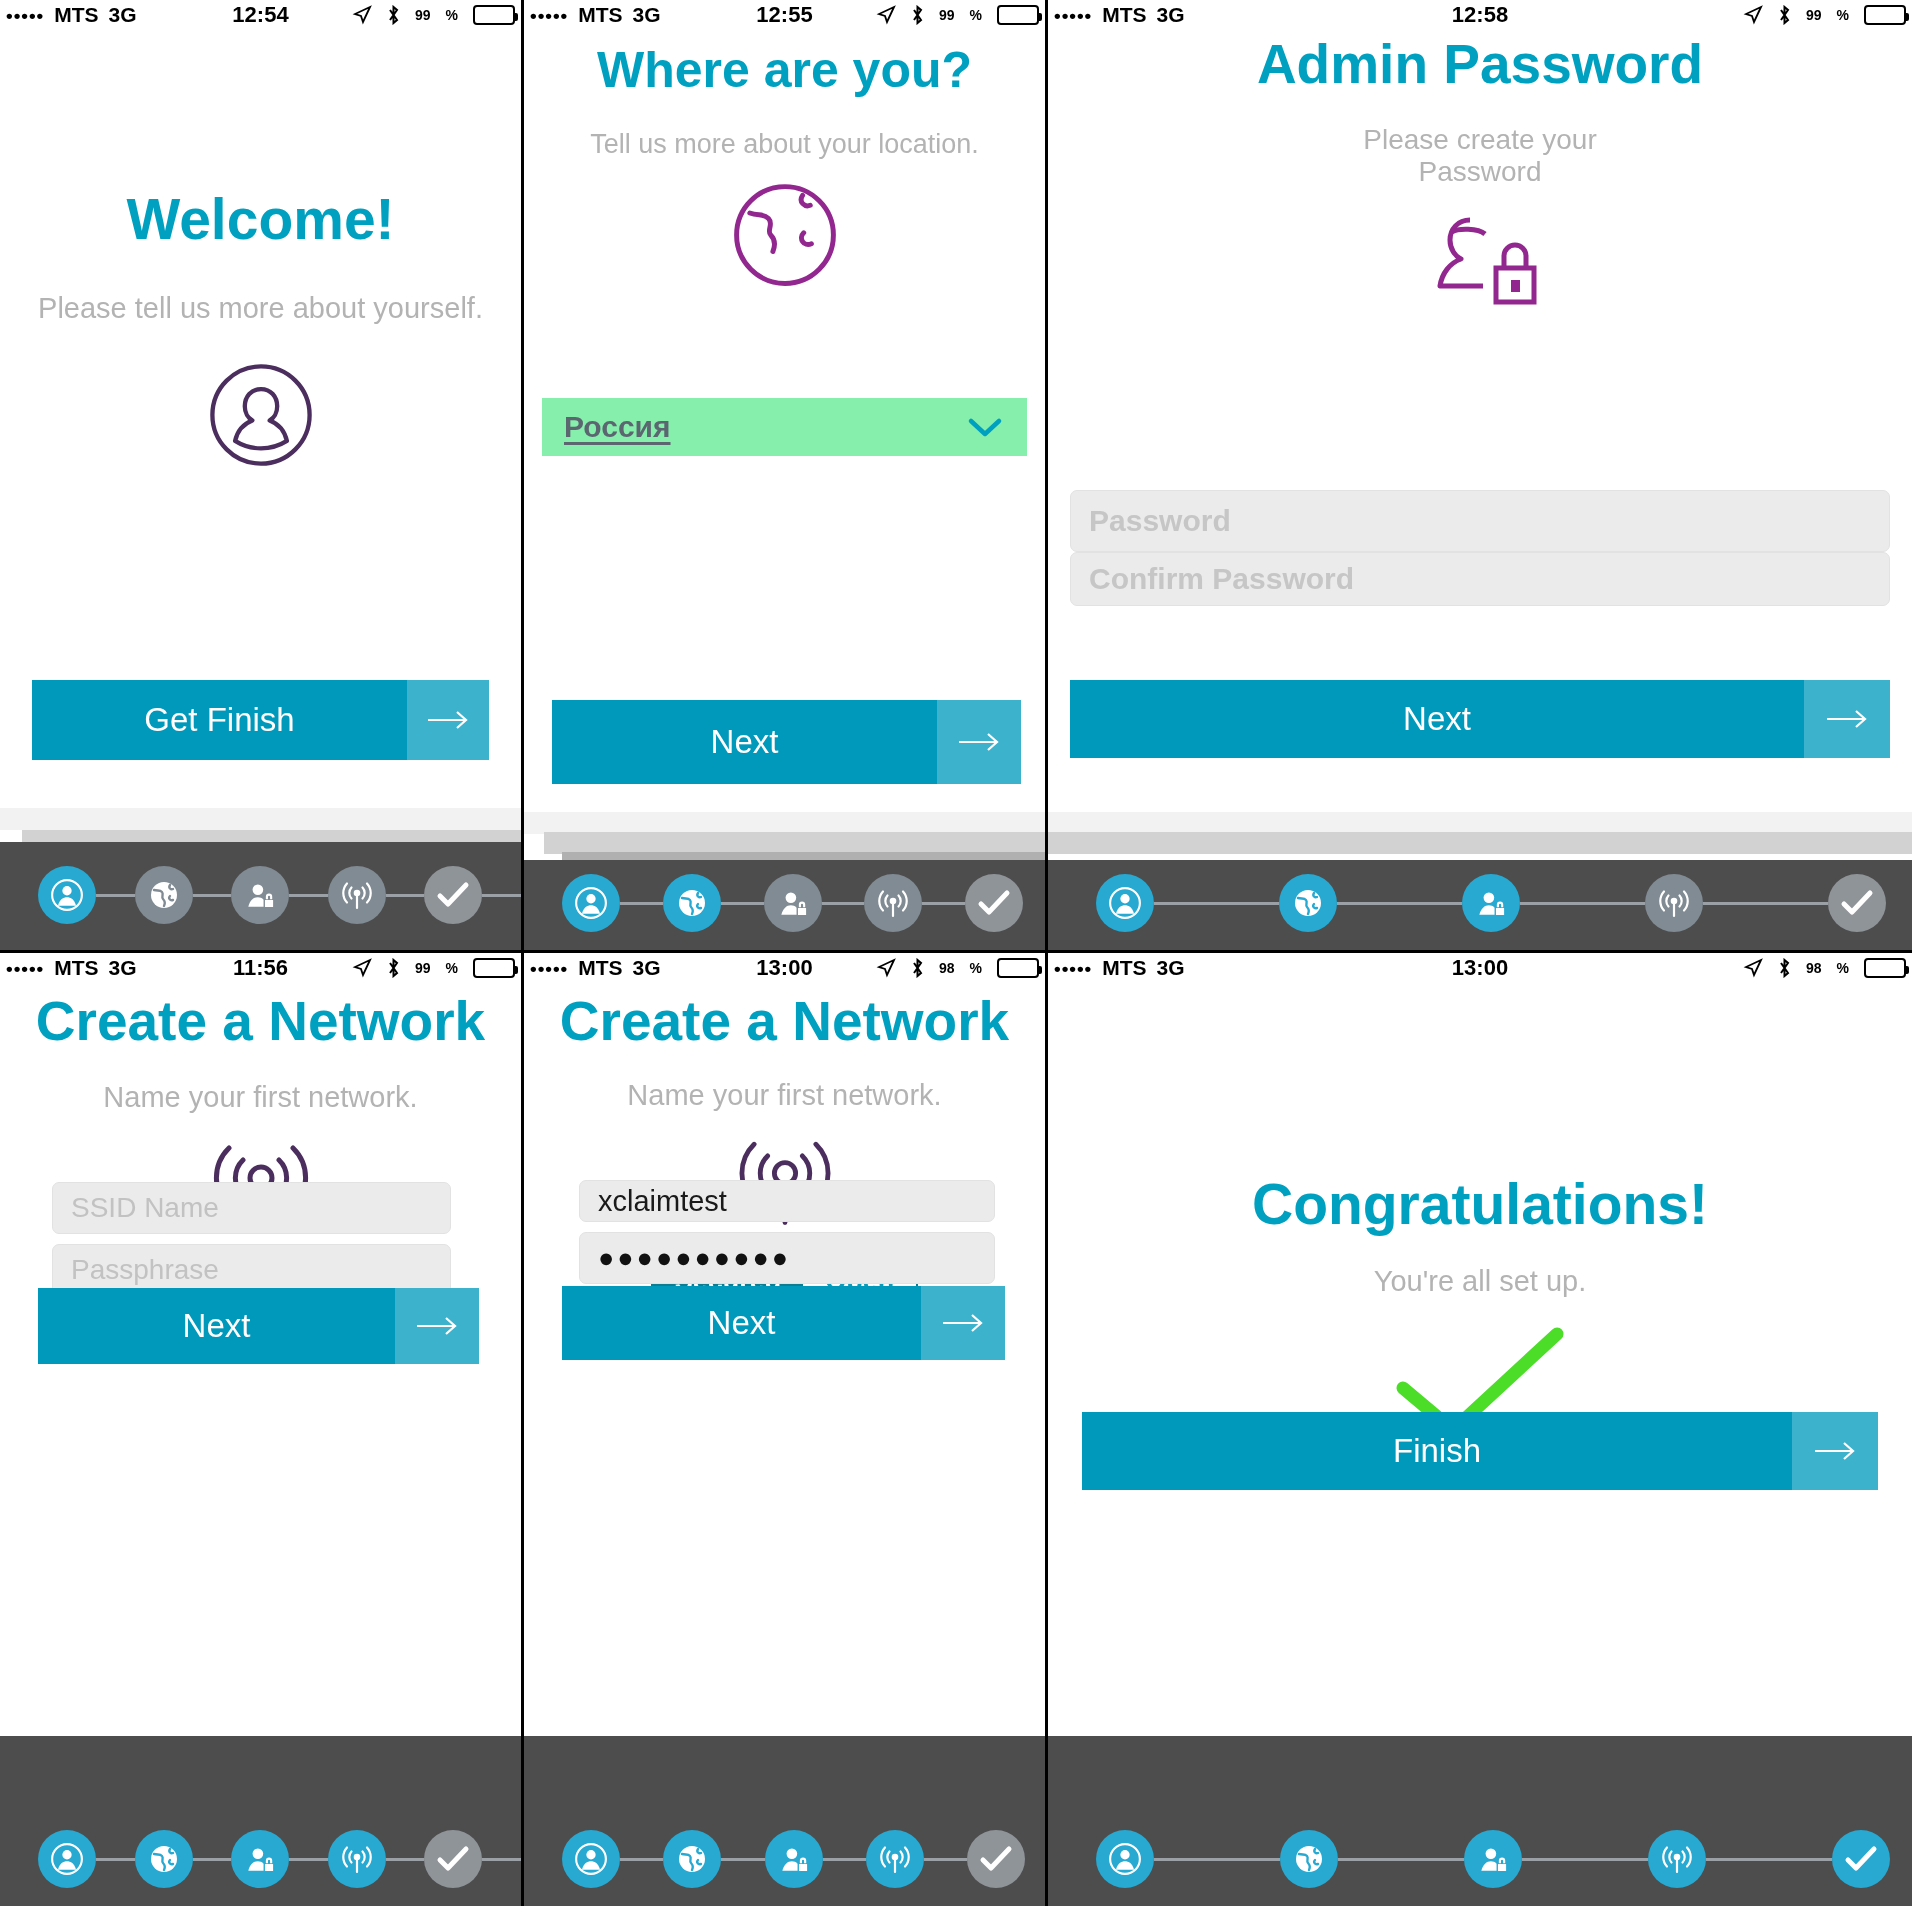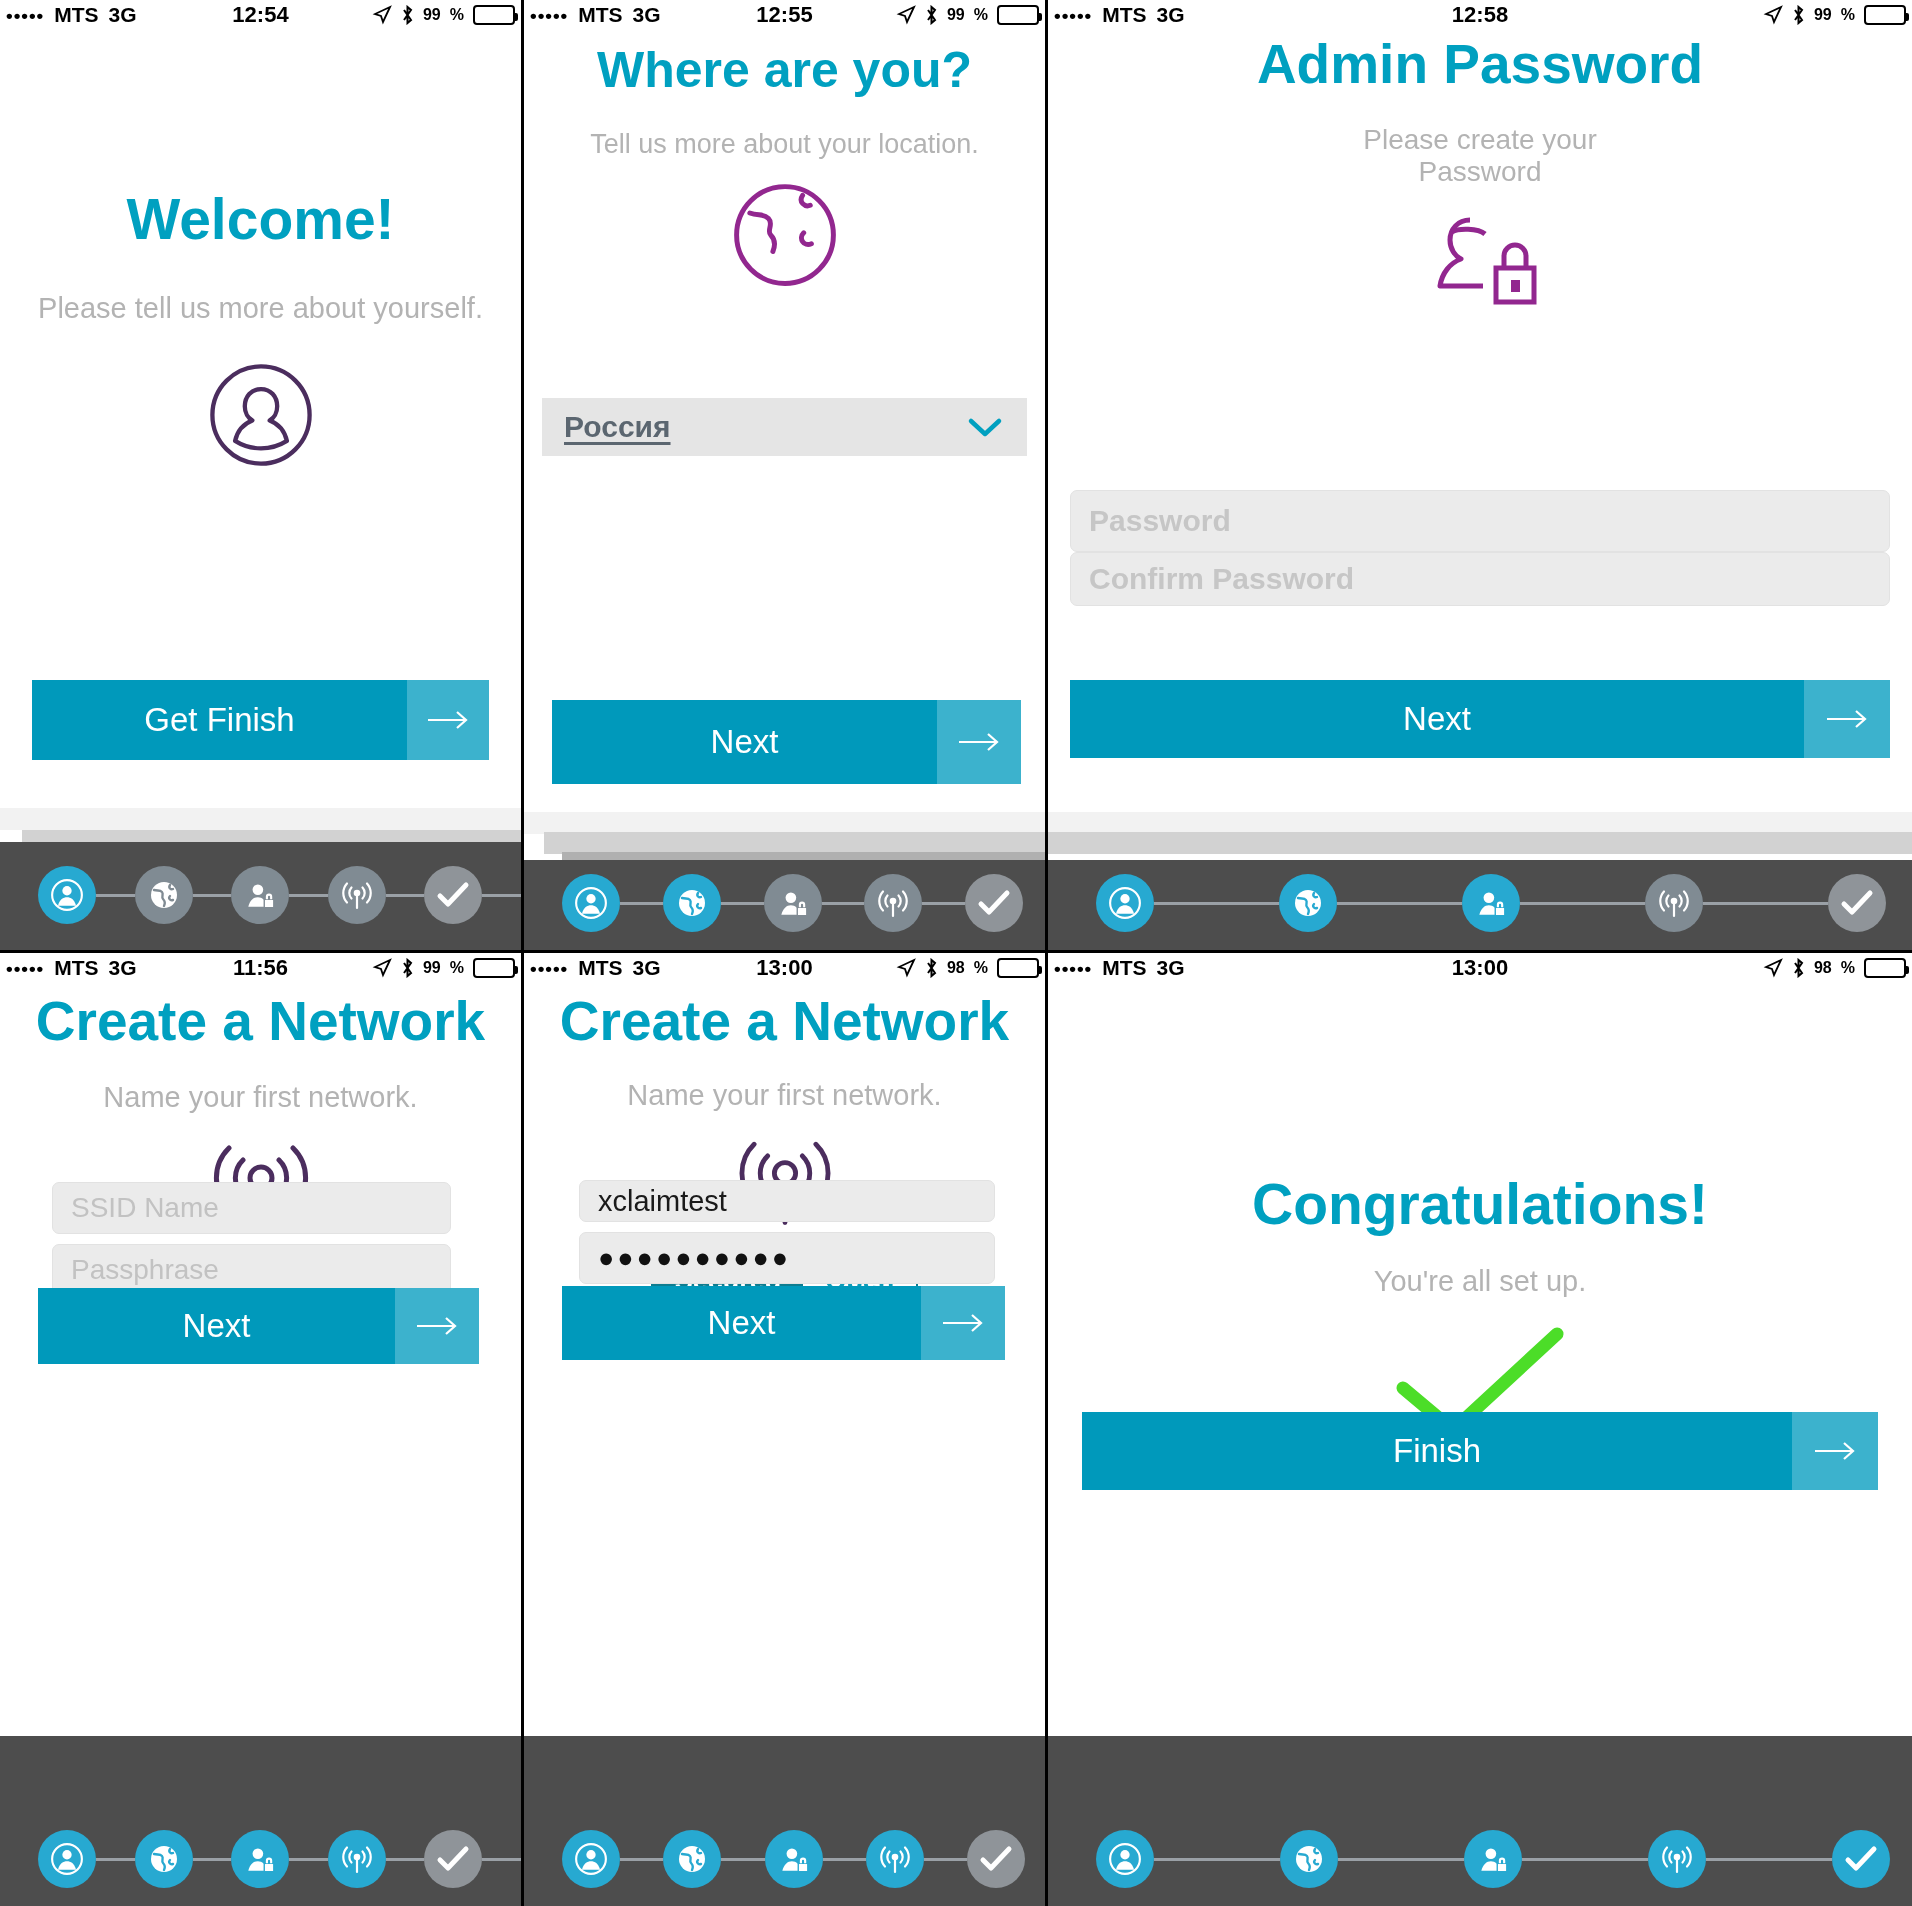--- a/index.html
+++ b/index.html
@@ -38,22 +38,22 @@
   .sb-left { display: flex; align-items: baseline; gap: 10px; }
   .sb-dots { font-size: 19px; letter-spacing: 1px; }
   .sb-carrier { font-size: 21px; }
   .sb-net { font-size: 21px; }
   .sb-time {
     position: absolute; left: 0; right: 0; top: 0; bottom: 0;
     display: flex; align-items: center; justify-content: center;
     font-size: 22px; font-weight: bold; pointer-events: none;
   }
   .sb-right {
-    margin-left: auto; display: flex; align-items: center; gap: 9px;
-    font-size: 16px;
+    margin-left: auto; display: flex; align-items: center; gap: 15px;
+    font-size: 14px;
   }
   .loc-arrow { display: inline-block; width: 20px; height: 20px; }
   .bt-icon { display: inline-block; width: 13px; height: 20px; }
   .battery {
     width: 42px; height: 20px; border: 2px solid #000; border-radius: 4px;
     position: relative; display: inline-block; padding: 2px;
   }
   .battery::after {
     content: ""; position: absolute; right: -5px; top: 6px;
     width: 3px; height: 8px; background: #000; border-radius: 0 2px 2px 0;
@@ -80,21 +80,21 @@
   .field {
     background: #ebebeb; border: 1px solid #e2e2e2;
     border-radius: 7px; display: flex; align-items: center;
     padding: 0 18px; color: #c6c6c6; font-weight: bold;
   }
   .field.filled { color: #1a1a1a; font-weight: normal; }
   .dots { letter-spacing: 3px; font-size: 27px; color: #111; line-height: 1; }
 
   
   .dropdown {
-    background: #e5e5e5; display: flex; align-items: center;
+    background: #86efac; display: flex; align-items: center;
     justify-content: space-between; padding: 0 22px;
   }
   .dd-val {
     color: #5b6670; font-weight: bold; text-decoration: underline;
     text-underline-offset: 5px;
   }
   .chev { width: 40px; height: 24px; }
 
   
   .seg {

